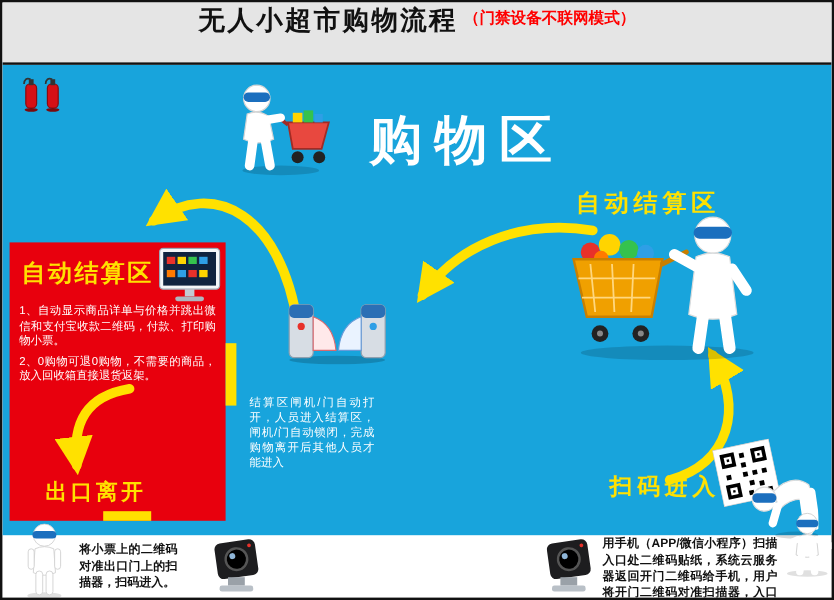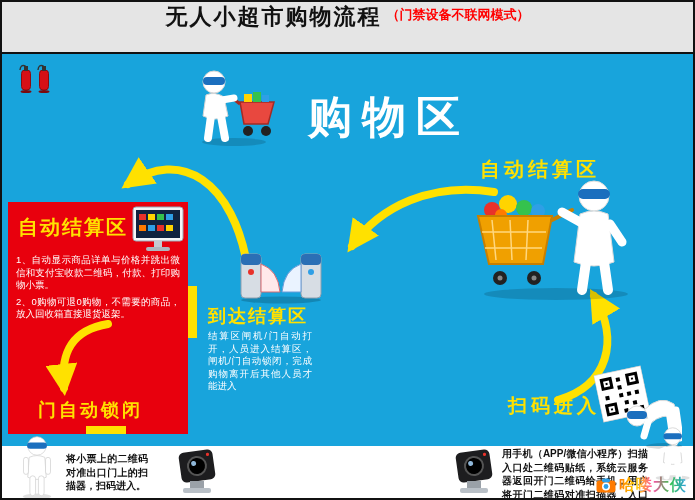--- a/index.html
+++ b/index.html
@@ -118,38 +118,37 @@
       <rect x="34" y="19" width="7" height="6" fill="#ffd400"></rect>
     <rect x="22" y="35" width="8" height="6" fill="#c3cad2"></rect>
     <rect x="14" y="41" width="24" height="4" rx="2" fill="#aeb6bf"></rect>
   </svg>
 
   <div class="abs small-white" style="left:14px;top:252px;width:164px;">
     <div>1、自动显示商品详单与价格并跳出微信和支付宝收款二维码，付款、打印购物小票。</div>
     <div style="margin-top:4px;">2、0购物可退0购物，不需要的商品，放入回收箱直接退货返架。</div>
   </div>
 
-  <div class="abs ylabel" style="left:36px;top:396px;font-size:18px;letter-spacing:3px;">门自动锁闭</div>
+  <div class="abs ylabel" style="left:36px;top:396px;font-size:18px;letter-spacing:3px;">出口离开</div>
 
   <div class="abs door" style="left:186px;top:284px;width:9px;height:52px;"></div>
   <div class="abs door" style="left:84px;top:424px;width:40px;height:8px;"></div>
 
   <svg class="abs gfx" style="left:236px;top:242px;z-index:7;" width="86" height="60" viewBox="0 0 86 60">
     <ellipse cx="43" cy="56" rx="40" ry="3.5" fill="rgba(0,0,0,.18)"></ellipse>
     <rect x="3" y="10" width="20" height="44" rx="4" fill="#d7dde4" stroke="#8fa0b0"></rect>
     <rect x="3" y="10" width="20" height="11" rx="4" fill="#2b6fb5"></rect>
     <circle cx="13" cy="28" r="3" fill="#e8312a"></circle>
     <rect x="63" y="10" width="20" height="44" rx="4" fill="#d7dde4" stroke="#8fa0b0"></rect>
     <rect x="63" y="10" width="20" height="11" rx="4" fill="#2b6fb5"></rect>
     <circle cx="73" cy="28" r="3" fill="#2e9fe6"></circle>
     <path d="M23 20 Q40 26 42 48 L23 48 Z" fill="#ffe9ea" stroke="#d86a70"></path>
     <path d="M63 20 Q46 26 44 48 L63 48 Z" fill="#eaf3ff" stroke="#6a9bd8"></path>
   </svg>
 
-  <div class="abs ylabel" style="left:206px;top:302px;font-size:18px;letter-spacing:2px;">到达结算区</div>
   <div class="abs ylabel" style="left:506px;top:391px;font-size:19px;letter-spacing:4px;">扫码进入</div>
 
   <div class="abs small-white" style="left:206px;top:328px;width:104px;">结算区闸机/门自动打开，人员进入结算区，闸机/门自动锁闭，完成购物离开后其他人员才能进入</div>
 
   <svg class="abs gfx" style="left:596px;top:368px;transform:rotate(-12deg);z-index:7;" width="48" height="48" viewBox="0 0 48 48">
     <rect width="48" height="48" fill="#fff" stroke="#c8c8c8"></rect>
     <rect x="5" y="5" width="12" height="12" fill="#000"></rect>
       <rect x="8" y="8" width="6" height="6" fill="#fff"></rect>
       <rect x="10" y="10" width="2" height="2" fill="#000"></rect>
     <rect x="31" y="5" width="12" height="12" fill="#000"></rect>
@@ -229,23 +228,14 @@
     <ellipse cx="32" cy="66" rx="22" ry="3.5" fill="rgba(0,0,0,.12)"></ellipse>
     <circle cx="32" cy="12" r="11" fill="#fff" stroke="#cfcfcf"></circle>
     <rect x="20" y="8" width="24" height="8" rx="4" fill="#1b6fbe"></rect>
     <path d="M22 26 Q32 22 42 26 L44 46 Q32 51 20 46 Z" fill="#fff" stroke="#cfcfcf"></path>
     <path d="M22 29 L6 36" stroke="#fff" stroke-width="7" stroke-linecap="round"></path>
     <path d="M42 29 L58 36" stroke="#fff" stroke-width="7" stroke-linecap="round"></path>
     <path d="M26 46 L24 64" stroke="#fff" stroke-width="8" stroke-linecap="round"></path>
     <path d="M38 46 L40 64" stroke="#fff" stroke-width="8" stroke-linecap="round"></path>
   </svg>
 
-  <div class="watermark">
-    <svg width="20" height="15" viewBox="0 0 20 15">
-      <rect x="0.5" y="2.5" width="19" height="12" rx="3" fill="#ff7a00"></rect>
-      <rect x="6" y="0.5" width="8" height="4" rx="2" fill="#2e9fe6"></rect>
-      <circle cx="10" cy="8.5" r="4" fill="#fff"></circle>
-      <circle cx="10" cy="8.5" r="2.4" fill="#2e9fe6"></circle>
-    </svg>
-    <span class="wm-text">哈喽大侠</span>
-  </div>
 
 </div>
 
 </body></html>

